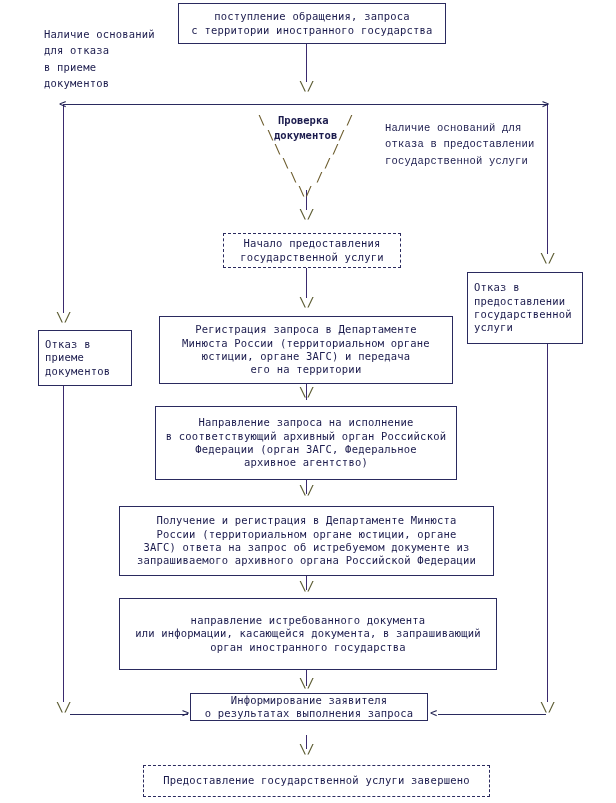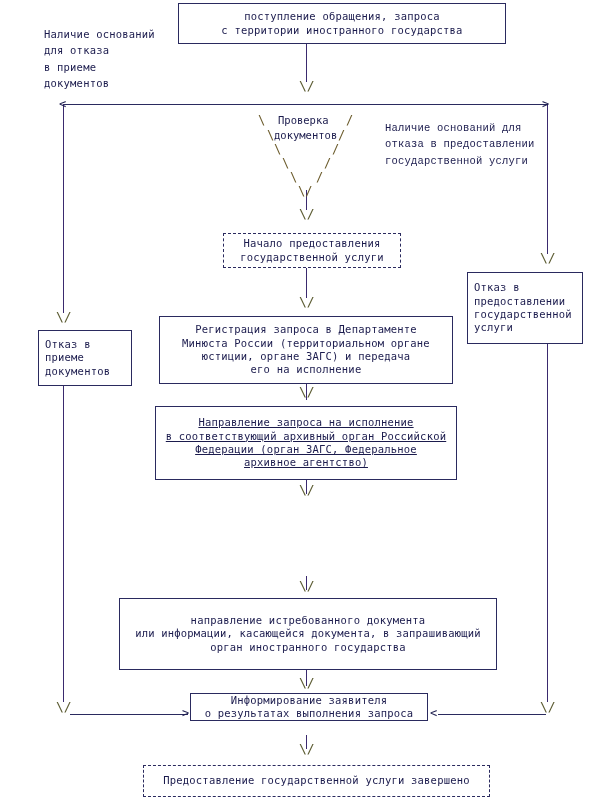--- a/index.html
+++ b/index.html
@@ -86,33 +86,34 @@
     white-space:pre;
     color:#6a5a2a;
     font-family:"DejaVu Sans Mono","Liberation Mono",monospace;
     font-size:12px;
   }
   .decision .dtext{
     position:absolute;
     color:#1b1b4d;
     white-space:nowrap;
     font-size:10.5px;
+    font-weight:bold;
   }
 </style>
 </head>
 <body>
 
 <div class="canvas">
 
   <div class="label" style="left:44px;top:26px;">Наличие оснований
 для отказа
 в приеме
 документов</div>
 
-  <div class="node" style="left:178px;top:3px;width:328px;height:41px;">поступление обращения, запроса
+  <div class="node" style="left:178px;top:3px;width:268px;height:41px;">поступление обращения, запроса
 с территории иностранного государства</div>
 
   <div class="vline" style="left:306px;top:44px;height:38px;"></div>
   <div class="arrow down" style="left:299px;top:79px;">\/</div>
 
   <div class="hline" style="left:63px;top:104px;width:485px;"></div>
   <div class="arrow side" style="left:59px;top:98px;">&lt;</div>
   <div class="arrow side" style="left:542px;top:98px;">&gt;</div>
 
   <div class="vline" style="left:63px;top:104px;height:209px;"></div>
@@ -160,33 +161,37 @@
 государственной
 услуги</div>
 
   <div class="node left-align" style="left:38px;top:330px;width:94px;height:56px;">Отказ в
 приеме
 документов</div>
 
   <div class="node" style="left:159px;top:316px;width:294px;height:68px;">Регистрация запроса в Департаменте
 Минюста России (территориальном органе
 юстиции, органе ЗАГС) и передача
-его на исполнение</div>
+его на территории</div>
 
   <div class="vline" style="left:306px;top:384px;height:16px;"></div>
   <div class="arrow down" style="left:299px;top:385px;">\/</div>
 
-  <div class="node" style="left:155px;top:406px;width:302px;height:74px;text-decoration:underline;">Направление запроса на исполнение
+  <div class="node" style="left:155px;top:406px;width:302px;height:74px;">Направление запроса на исполнение
 в соответствующий архивный орган Российской
 Федерации (орган ЗАГС, Федеральное
 архивное агентство)</div>
 
   <div class="vline" style="left:306px;top:480px;height:14px;"></div>
   <div class="arrow down" style="left:299px;top:483px;">\/</div>
 
+  <div class="node" style="left:119px;top:506px;width:375px;height:70px;">Получение и регистрация в Департаменте Минюста
+России (территориальном органе юстиции, органе
+ЗАГС) ответа на запрос об истребуемом документе из
+запрашиваемого архивного органа Российской Федерации</div>
 
   <div class="vline" style="left:306px;top:576px;height:14px;"></div>
   <div class="arrow down" style="left:299px;top:579px;">\/</div>
 
   <div class="node" style="left:119px;top:598px;width:378px;height:72px;">направление истребованного документа
 или информации, касающейся документа, в запрашивающий
 орган иностранного государства</div>
 
   <div class="vline" style="left:306px;top:654px;height:32px;"></div>
   <div class="arrow down" style="left:299px;top:676px;">\/</div>

